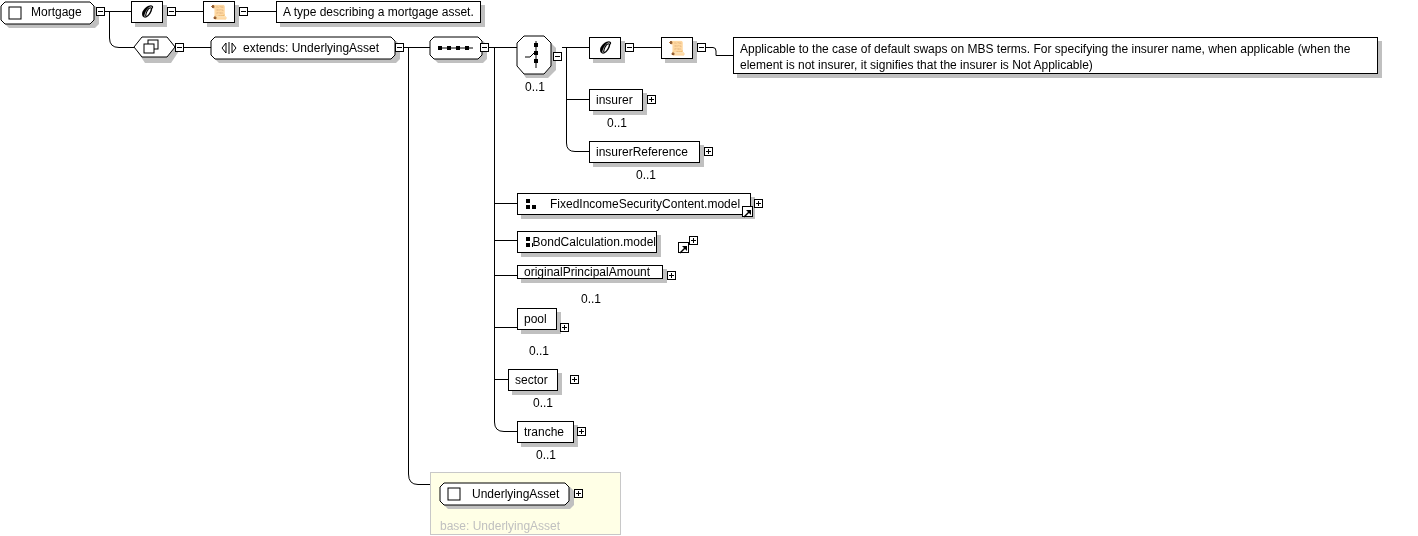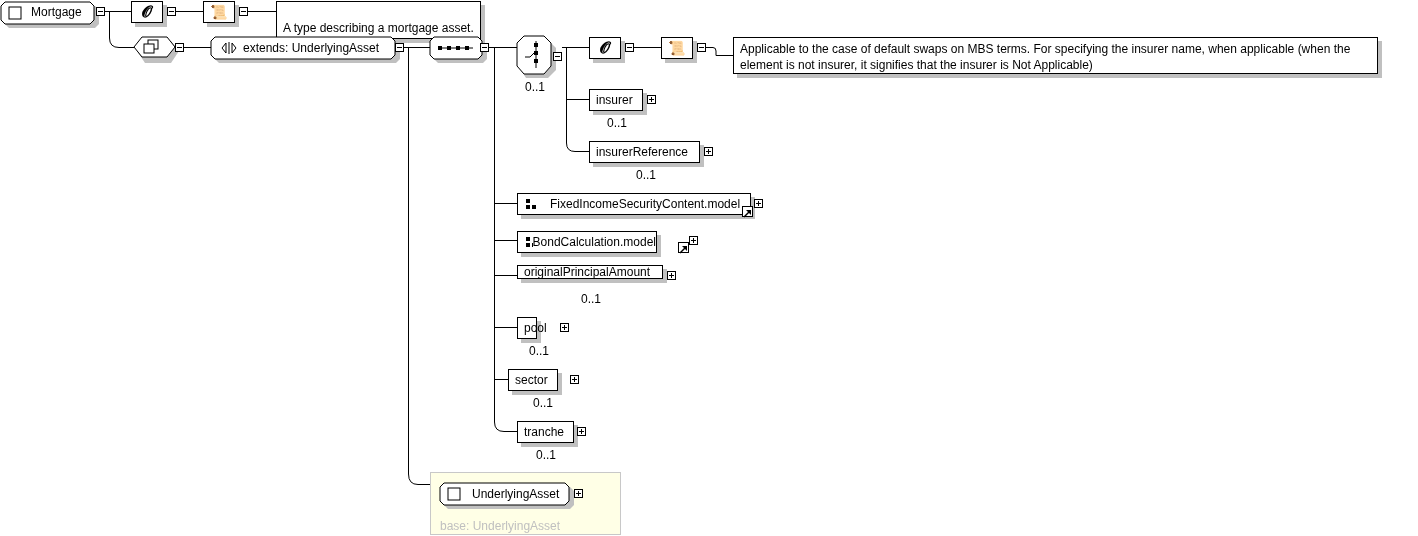--- a/index.html
+++ b/index.html
@@ -63,21 +63,21 @@
 <div class="tog" style="left:96px;top:7px"></div>
 
 <div class="box" style="left:131px;top:1px;width:32px;height:22px;justify-content:center">
   <span style="font-size:16px;font-weight:bold">𝓞</span>
 </div>
 <div class="tog" style="left:167px;top:7px"></div>
 <div class="box" style="left:203px;top:1px;width:32px;height:22px;justify-content:center">
   <span style="font-size:14px">📜</span>
 </div>
 <div class="tog" style="left:239px;top:7px"></div>
-<div class="doc" style="left:276px;top:1px;height:22px;padding:18px 6px">A type describing a mortgage asset.</div>
+<div class="doc" style="left:276px;top:1px;height:22px;padding:2px 6px">A type describing a mortgage asset.</div>
 
 <svg class="oct" style="left:133px;top:36px" width="45" height="28">
   <polygon points="12,5 38,5 46,15 38,27 12,27 4,15" fill="#c0c0c0"></polygon>
   <polygon points="9,1 34,1 42,11 34,21 9,21 1,11" fill="#fff" stroke="#000"></polygon>
   <rect x="15" y="4" width="10" height="9" fill="#fff" stroke="#000"></rect>
   <rect x="11" y="8" width="10" height="9" fill="#fff" stroke="#000"></rect>
 </svg>
 <div class="tog" style="left:175px;top:43px"></div>
 
 <svg class="oct" style="left:210px;top:36px" width="190" height="28">
@@ -166,21 +166,21 @@
     </svg>
 </div>
 <div class="tog plus" style="left:689px;top:236px"></div>
 
 <div class="box" style="left:517px;top:265px;width:146px;height:14px">
   <span class="lbl">originalPrincipalAmount</span>
 </div>
 <div class="tog plus" style="left:667px;top:271px"></div>
 <span class="card" style="left:581px;top:292px">0..1</span>
 
-<div class="box" style="left:517px;top:317px;width:20px;height:22px">
+<div class="box" style="left:517px;top:308px;width:40px;height:22px">
   <span class="lbl">pool</span>
 </div>
 <div class="tog plus" style="left:560px;top:323px"></div>
 <span class="card" style="left:529px;top:344px">0..1</span>
 
 <div class="box" style="left:508px;top:369px;width:50px;height:22px">
   <span class="lbl">sector</span>
 </div>
 <div class="tog plus" style="left:570px;top:375px"></div>
 <span class="card" style="left:533px;top:396px">0..1</span>

